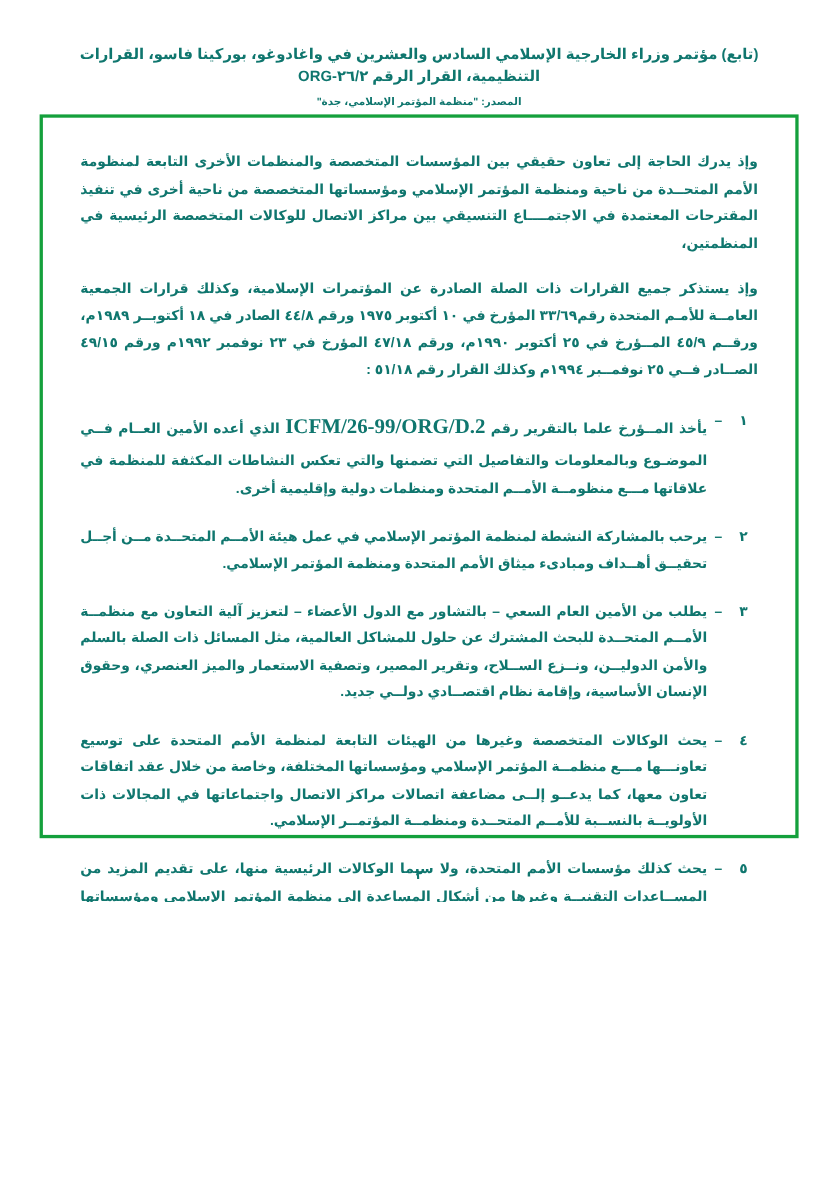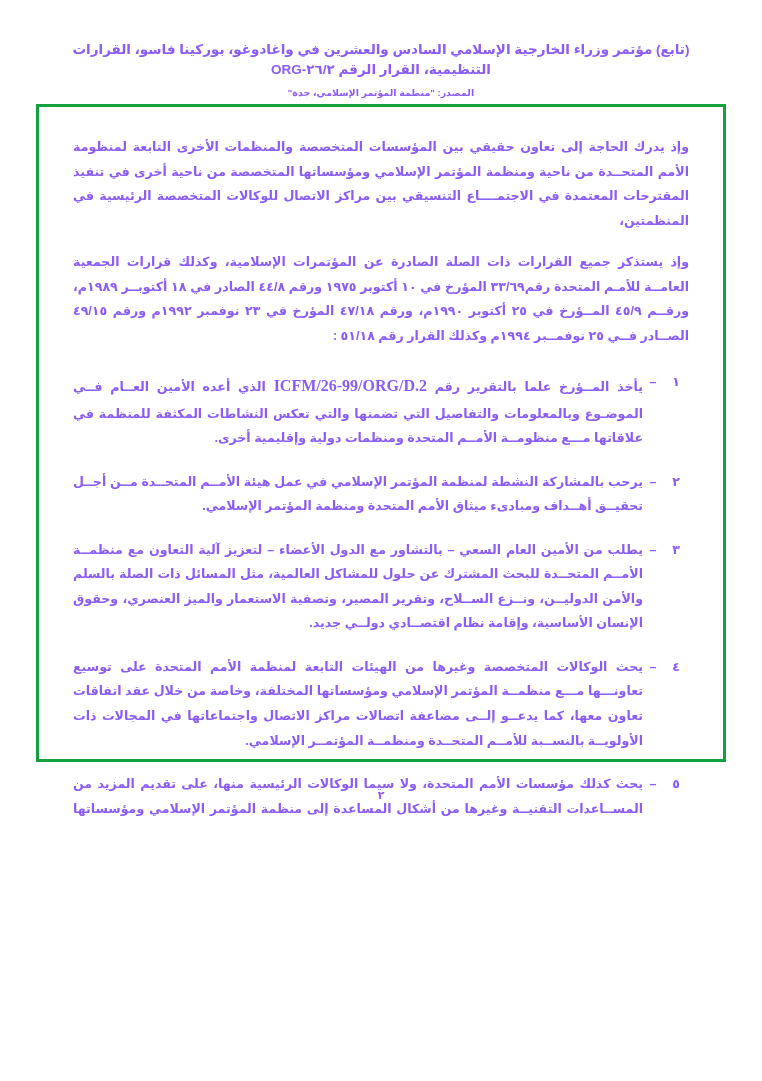--- a/index.html
+++ b/index.html
@@ -6,21 +6,21 @@
     margin: 0;
     padding: 0;
     background: #ffffff;
   }
   .page {
     position: relative;
     width: 762px;
     height: 820px;
     background: #ffffff;
     font-family: "Liberation Sans", "DejaVu Sans", sans-serif;
-    color: #8b5cf6;
+    color: #0f766e;
     overflow: hidden;
     box-sizing: border-box;
   }
   .header {
     position: absolute;
     top: 40px;
     right: 40px;
     left: 40px;
     text-align: center;
   }
@@ -85,21 +85,21 @@
     font-size: 12.6px;
     font-weight: bold;
     line-height: 1.95;
     text-align: justify;
     text-align-last: right;
     direction: rtl;
   }
   .doc-ref {
     font-family: "Liberation Serif", "DejaVu Serif", serif;
     font-weight: bold;
-    font-size: 16px;
+    font-size: 19px;
     direction: ltr;
     unicode-bidi: embed;
   }
   .footer {
     position: absolute;
     bottom: 18px;
     left: 0;
     right: 0;
     text-align: center;
     font-size: 11px;

